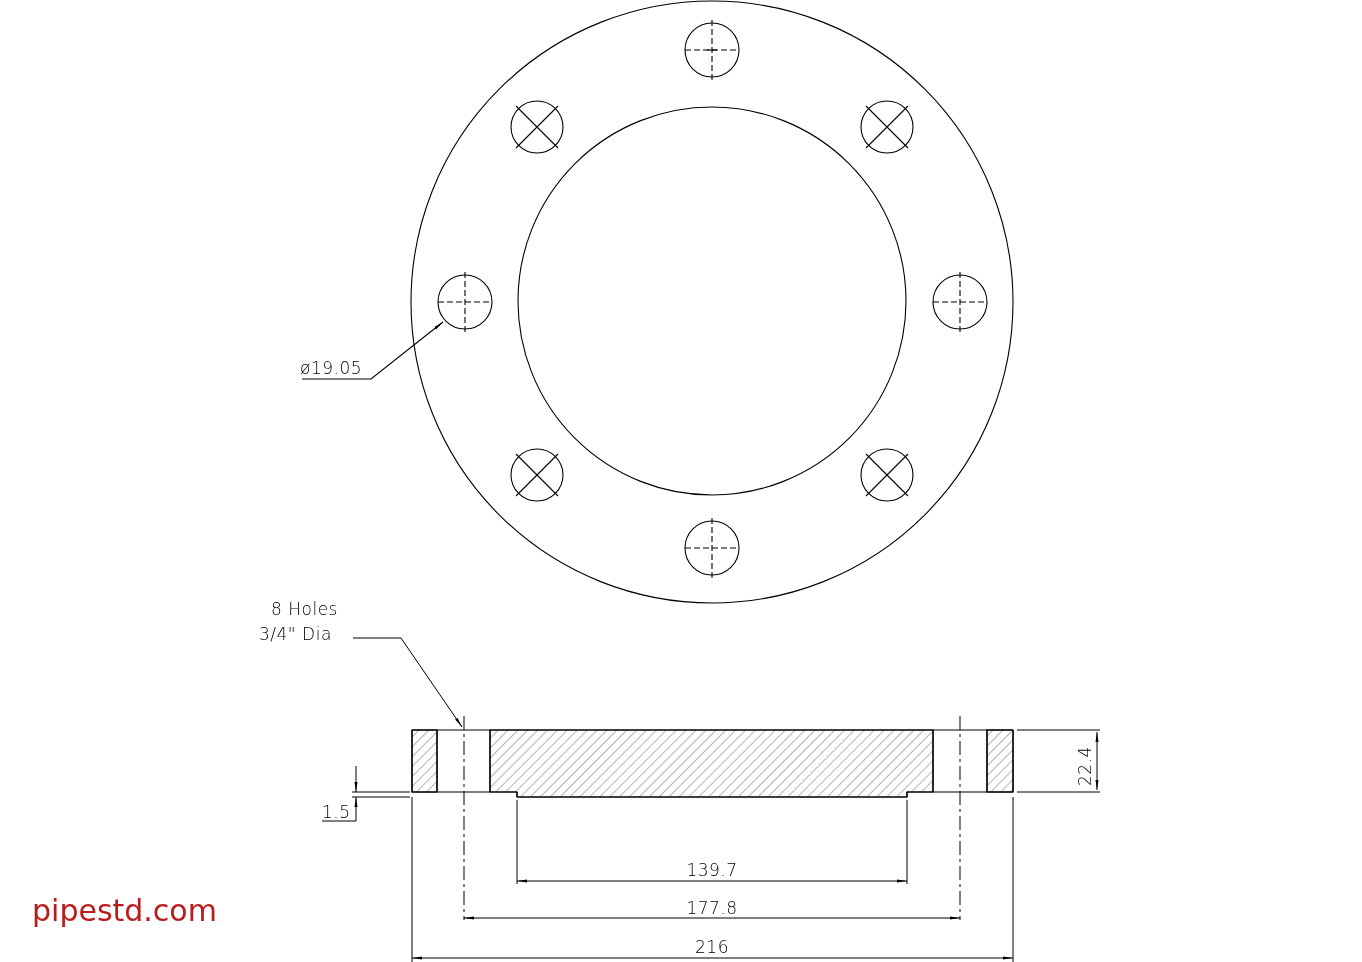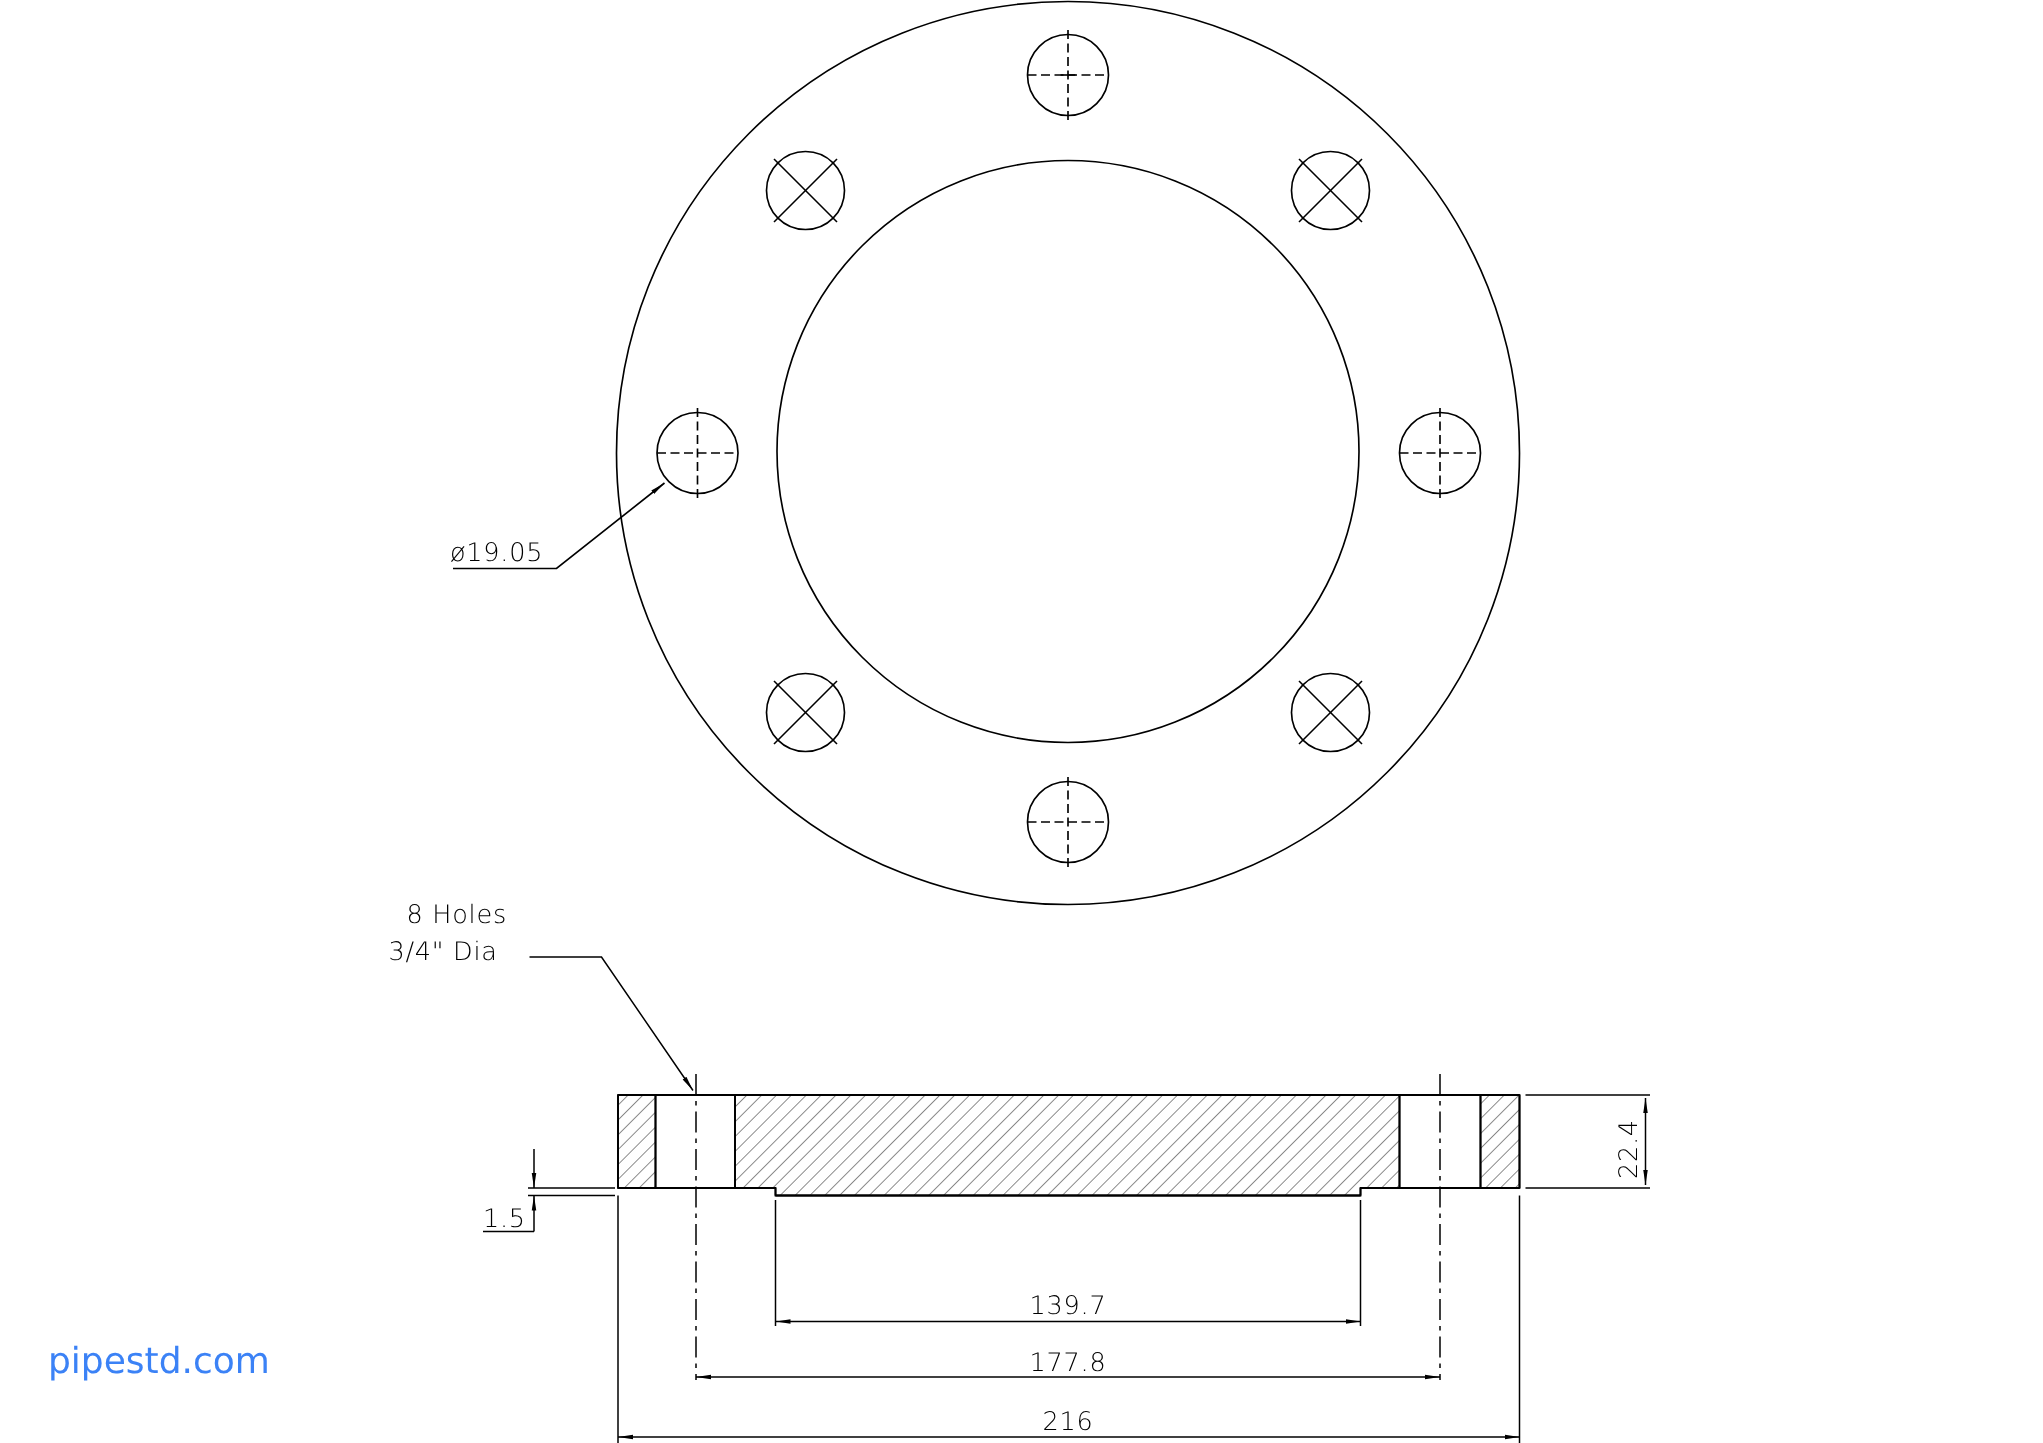--- a/index.html
+++ b/index.html
@@ -1,19 +1,19 @@
 <!DOCTYPE html>
 <html><head>
   <meta charset="utf-8">
   <style>
     html, body { margin: 0; padding: 0; background: #ffffff; }
     body { width: 1362px; height: 962px; position: relative; overflow: hidden; font-family: "DejaVu Sans", sans-serif; }
     #drawing { position: absolute; left: 0; top: 0; }
     .cad-text { font-family: "DejaVu Sans", sans-serif; font-size: 17px; fill: #000; font-weight: 300; letter-spacing: 0.5px; }
-    .watermark { position: absolute; left: 32px; top: 893px; font-family: "DejaVu Sans", sans-serif; font-size: 24px; color: #3b82f6; letter-spacing: 0px; }
+    .watermark { position: absolute; left: 32px; top: 893px; font-family: "DejaVu Sans", sans-serif; font-size: 30px; color: #b91c1c; letter-spacing: 0px; }
   </style>
 </head>
 <body>
 
 <svg id="drawing" width="1362" height="962" viewBox="0 0 1362 962" xmlns="http://www.w3.org/2000/svg">
   <defs>
     <pattern id="hatch" patternUnits="userSpaceOnUse" width="7" height="7" patternTransform="rotate(45)">
       <line x1="0" y1="0" x2="0" y2="7" stroke="#000" stroke-width="0.6"></line>
     </pattern>
     <marker id="arrow" markerWidth="10" markerHeight="6" refX="10" refY="3" orient="auto" markerUnits="userSpaceOnUse">

